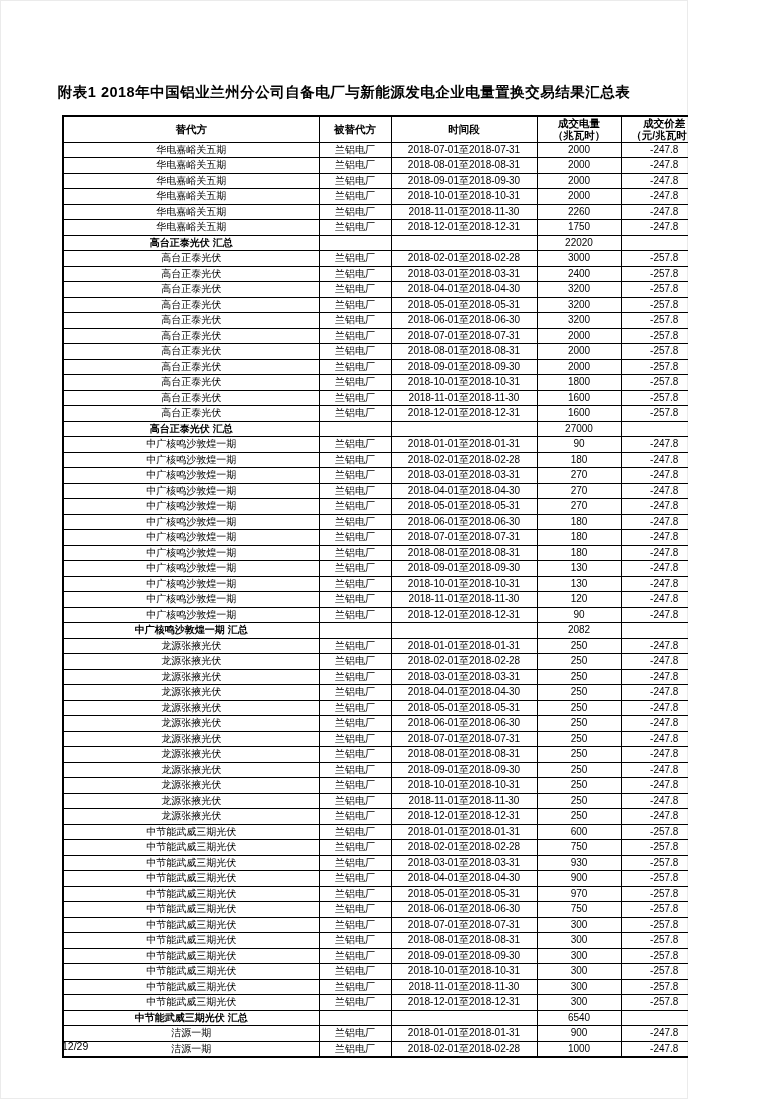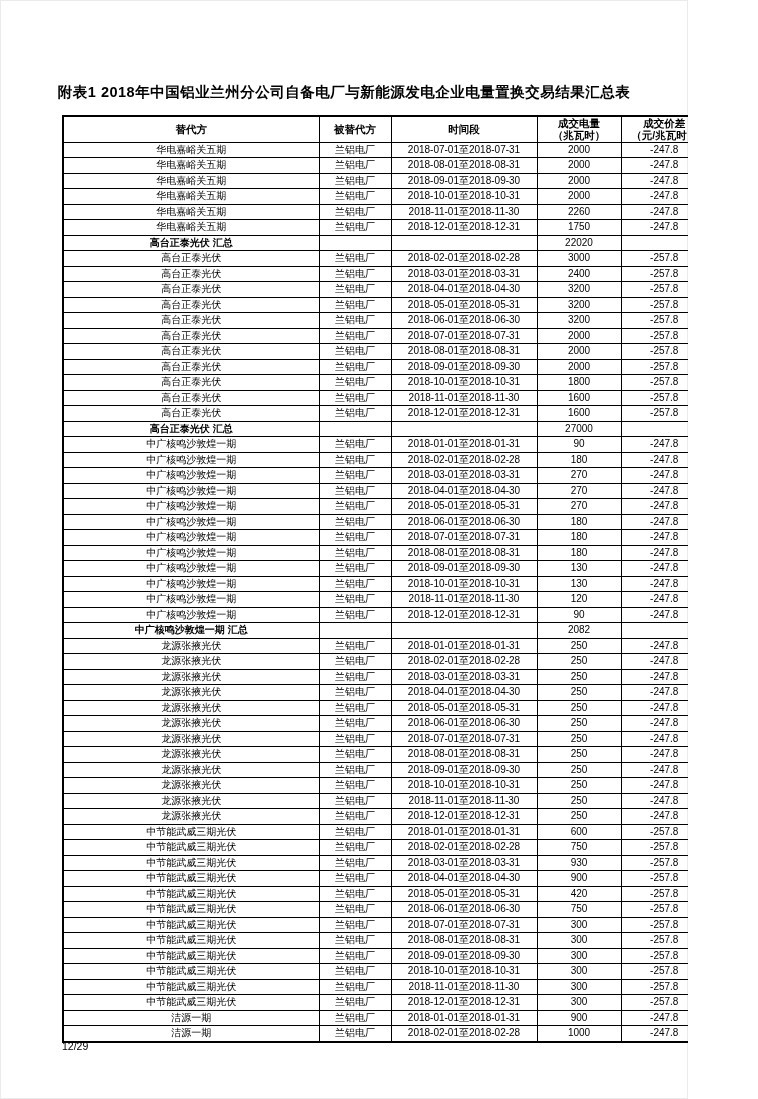--- a/index.html
+++ b/index.html
@@ -423,21 +423,21 @@
     <td class="c1">中节能武威三期光伏</td>
     <td class="c2">兰铝电厂</td>
     <td class="c3">2018-04-01至2018-04-30</td>
     <td class="c4">900</td>
     <td class="c5">-257.8</td>
   </tr>
         <tr>
     <td class="c1">中节能武威三期光伏</td>
     <td class="c2">兰铝电厂</td>
     <td class="c3">2018-05-01至2018-05-31</td>
-    <td class="c4">420</td>
+    <td class="c4">970</td>
     <td class="c5">-257.8</td>
   </tr>
         <tr>
     <td class="c1">中节能武威三期光伏</td>
     <td class="c2">兰铝电厂</td>
     <td class="c3">2018-06-01至2018-06-30</td>
     <td class="c4">750</td>
     <td class="c5">-257.8</td>
   </tr>
         <tr>
@@ -474,20 +474,27 @@
     <td class="c3">2018-11-01至2018-11-30</td>
     <td class="c4">300</td>
     <td class="c5">-257.8</td>
   </tr>
         <tr>
     <td class="c1">中节能武威三期光伏</td>
     <td class="c2">兰铝电厂</td>
     <td class="c3">2018-12-01至2018-12-31</td>
     <td class="c4">300</td>
     <td class="c5">-257.8</td>
+  </tr>
+        <tr class="summary">
+    <td class="c1">中节能武威三期光伏 汇总</td>
+    <td class="c2"></td>
+    <td class="c3"></td>
+    <td class="c4">6540</td>
+    <td class="c5"></td>
   </tr>
         <tr>
     <td class="c1">洁源一期</td>
     <td class="c2">兰铝电厂</td>
     <td class="c3">2018-01-01至2018-01-31</td>
     <td class="c4">900</td>
     <td class="c5">-247.8</td>
   </tr>
         <tr>
     <td class="c1">洁源一期</td>

